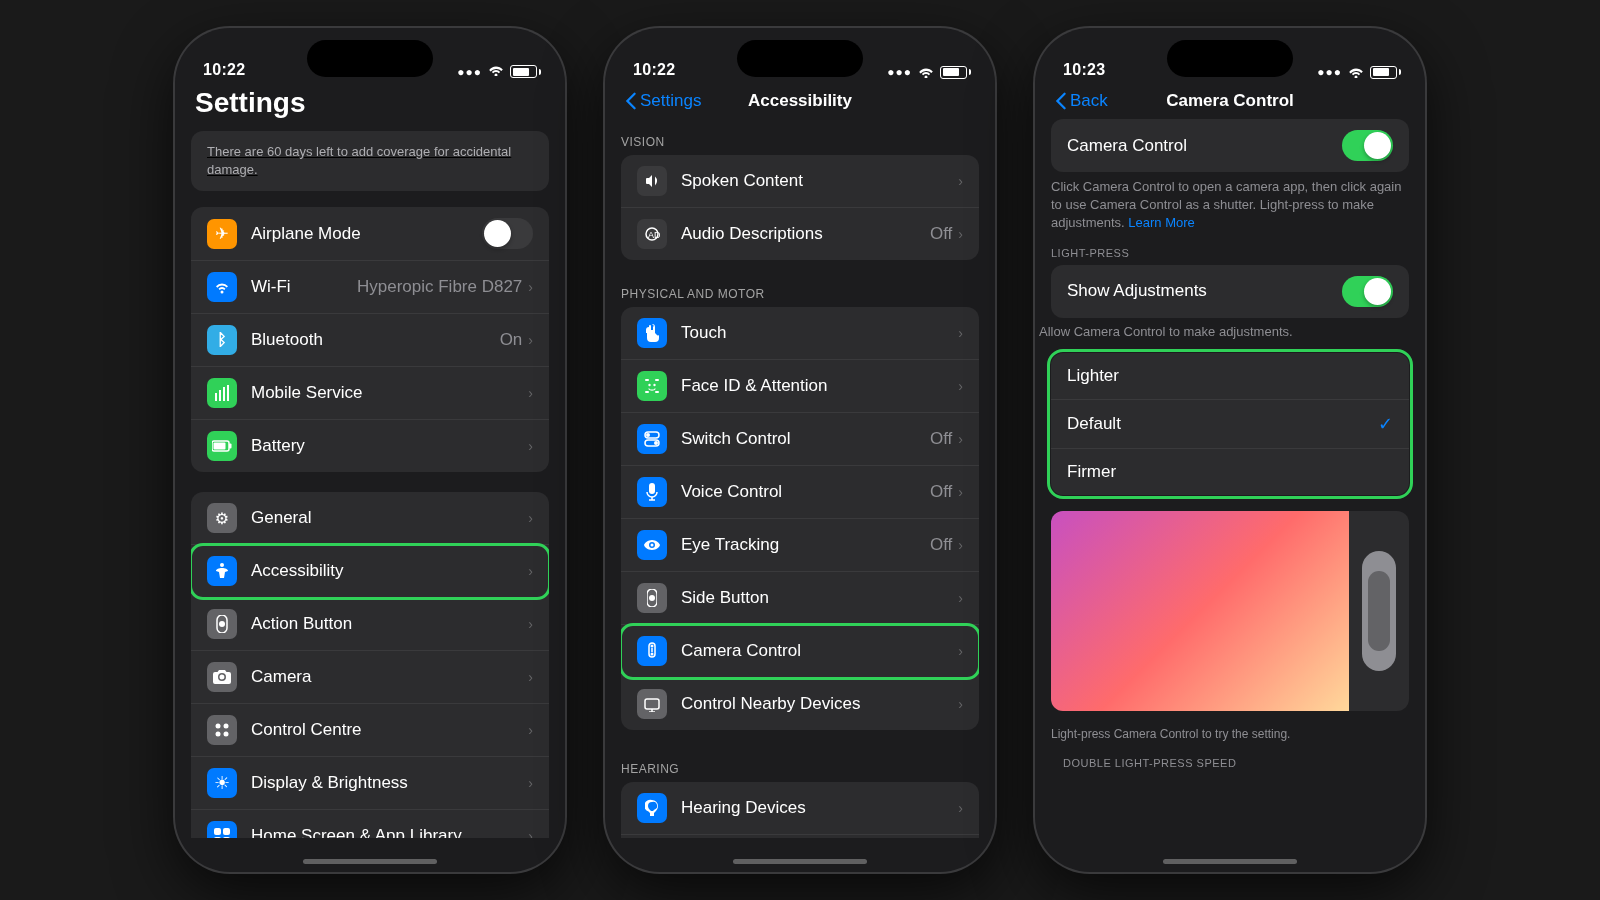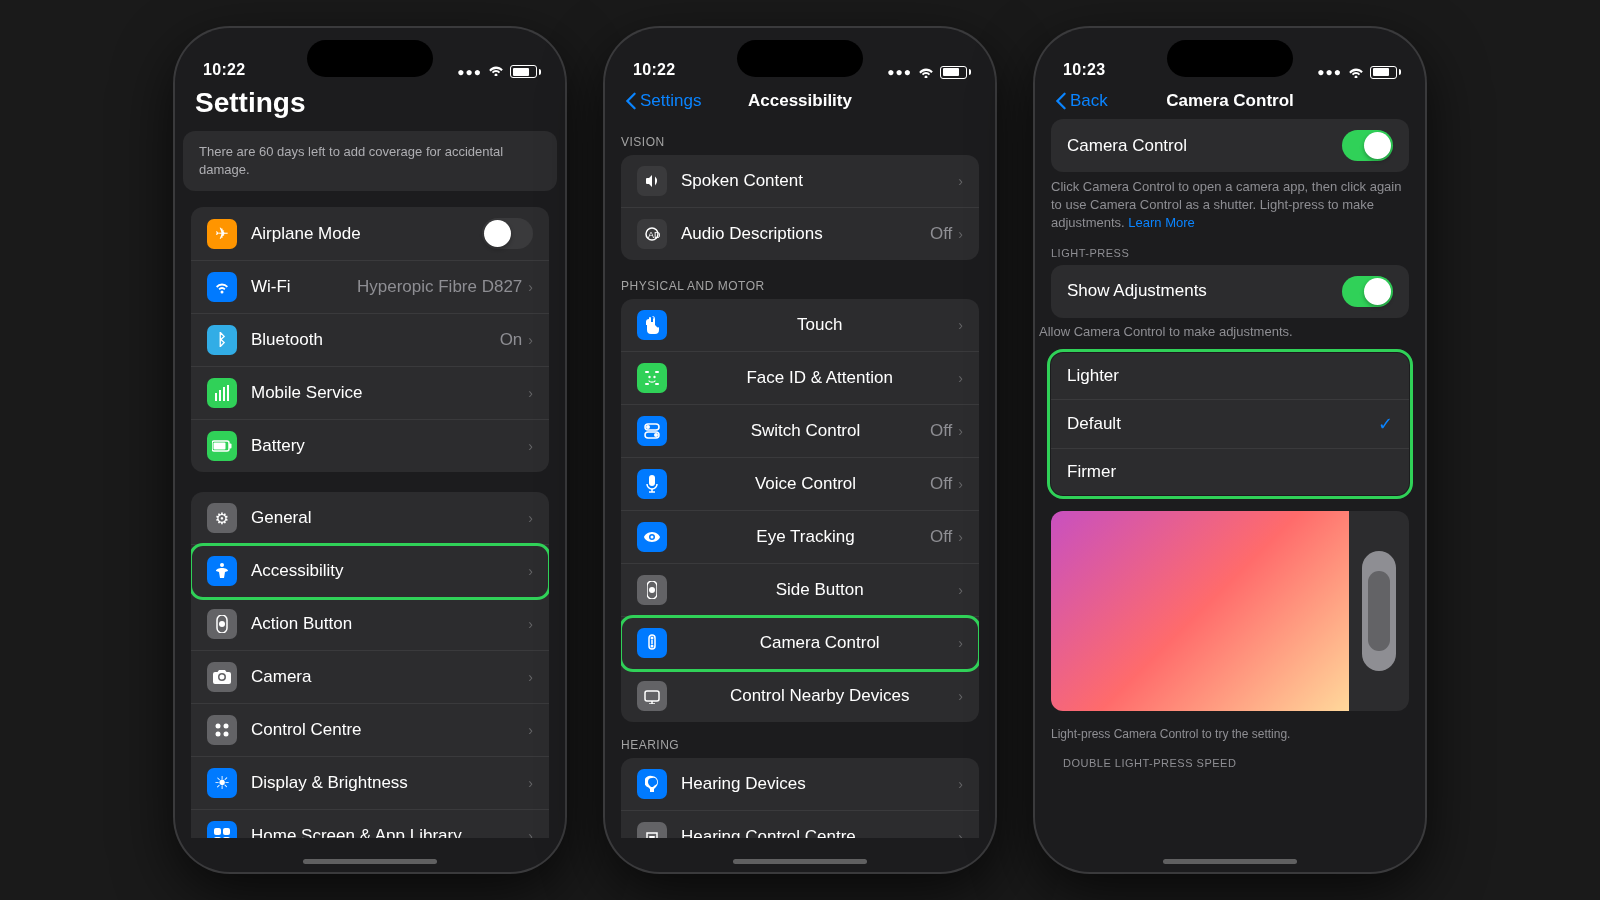--- a/index.html
+++ b/index.html
@@ -122,23 +122,24 @@
     .nav-title {
       font-size: 17px;
       font-weight: 600;
       color: #fff;
       text-align: center;
     }
 
     
     .settings-warning {
       background: #2c2c2e;
-      margin: 0 8px 16px;
+      margin: 0 16px 16px;
       border-radius: 12px;
       padding: 12px 16px;
+      text-decoration: underline;
     }
     .settings-warning p {
       font-size: 13px;
       color: #aeaeb2;
       line-height: 1.4;
     }
 
     
     .list-section {
       margin: 0 16px 20px;
@@ -558,21 +559,21 @@
             <path d="M10 2L2 10l8 8" stroke="#0a84ff" stroke-width="2.5" fill="none" stroke-linecap="round"></path>
           </svg>
         <span>Settings</span>
       </div>
       <span class="nav-title">Accessibility</span>
     </div>
 
     <div class="scroll-content">
 
       <div class="section-header">VISION</div>
-      <div style="margin: 0 16px 3px;">
+      <div style="margin: 0 16px 11px;">
         <div class="list-group">
           <div class="list-item">
             <div class="item-icon bg-dark">
               <svg width="16" height="16" viewBox="0 0 16 16" fill="white">
                   <path d="M3 5h2l3-3v12l-3-3H3a1 1 0 01-1-1V6a1 1 0 011-1zm8-1.5a6 6 0 010 9M11 6a3 3 0 010 4"></path>
                 </svg>
             </div>
             <span class="item-label">Spoken Content</span>
             <span class="chevron">›</span>
           </div>
@@ -584,21 +585,21 @@
                 </svg>
             </div>
             <span class="item-label">Audio Descriptions</span>
             <span class="item-value">Off</span>
             <span class="chevron">›</span>
           </div>
         </div>
       </div>
 
       <div class="section-header">PHYSICAL AND MOTOR</div>
-      <div style="margin: 0 16px 0; text-align: center;">
+      <div style="margin: 0 16px 16px;">
         <div class="list-group">
 
           <div class="list-item">
             <div class="item-icon bg-blue">
               <svg width="14" height="18" viewBox="0 0 14 18" fill="white">
                   <path d="M7 0a3 3 0 013 3v6l2.5 2.5A1 1 0 0114 13v1a4 4 0 01-4 4H6a4 4 0 01-4-4v-5H1V6a3 3 0 013-3V2a1 1 0 012 0v4h2V3a1 1 0 012 0z"></path>
                 </svg>
             </div>
             <span class="item-label">Touch</span>
             <span class="chevron">›</span>

